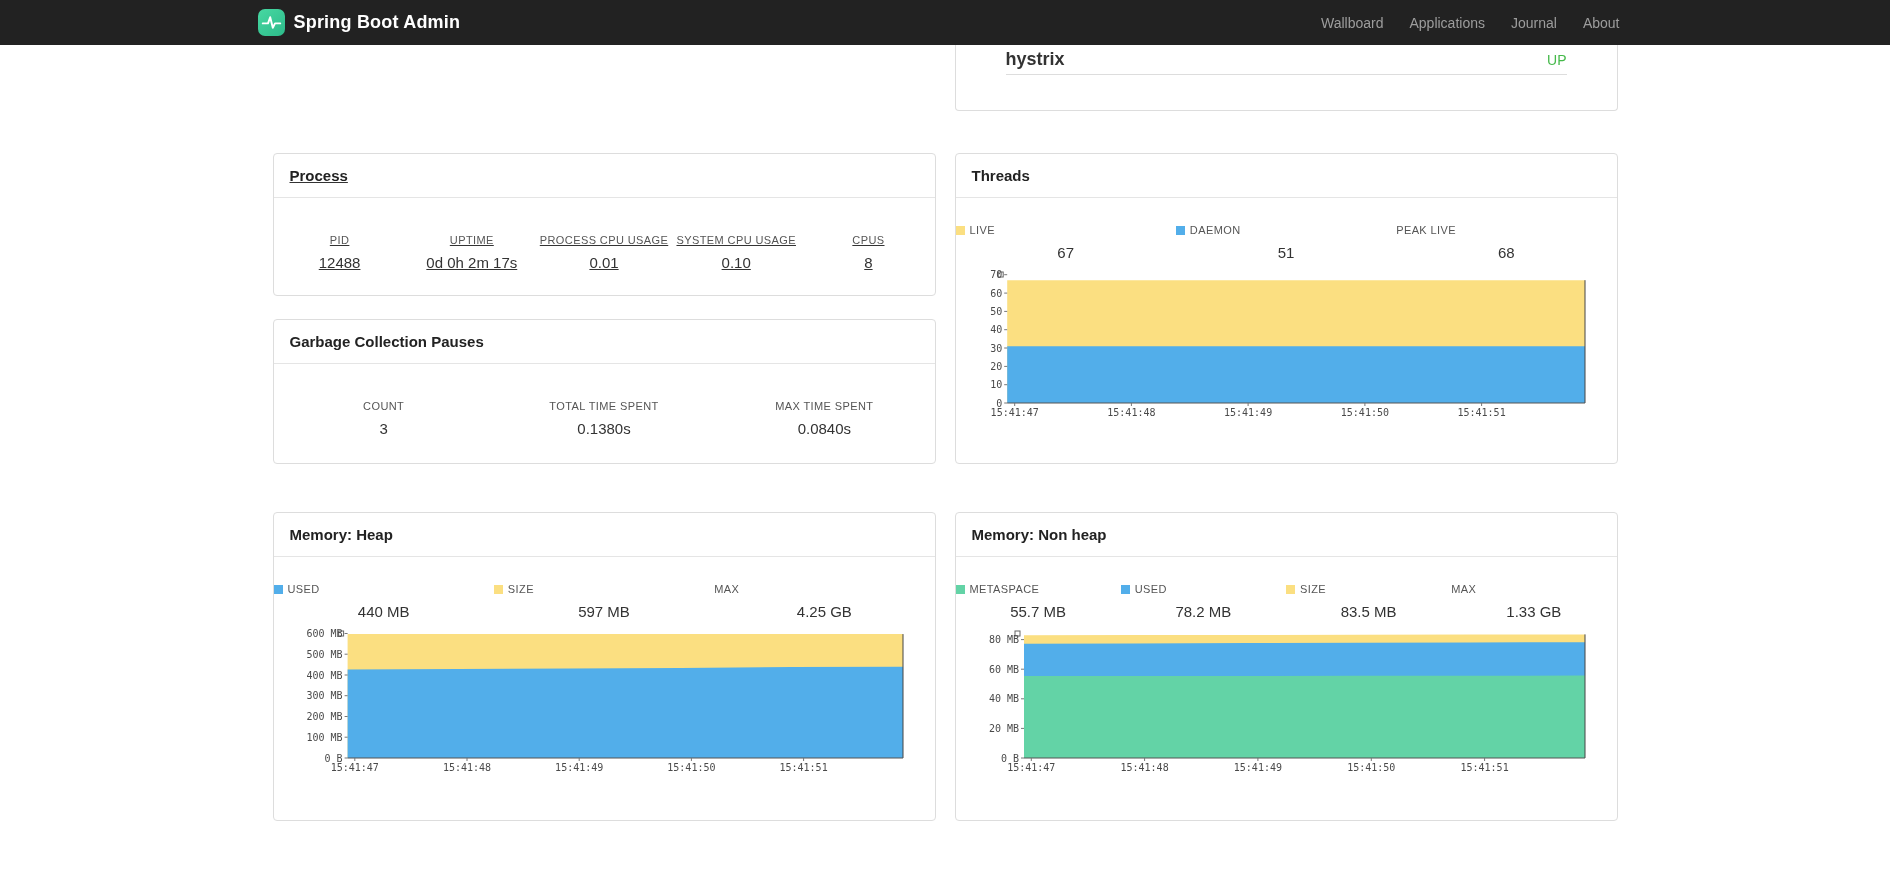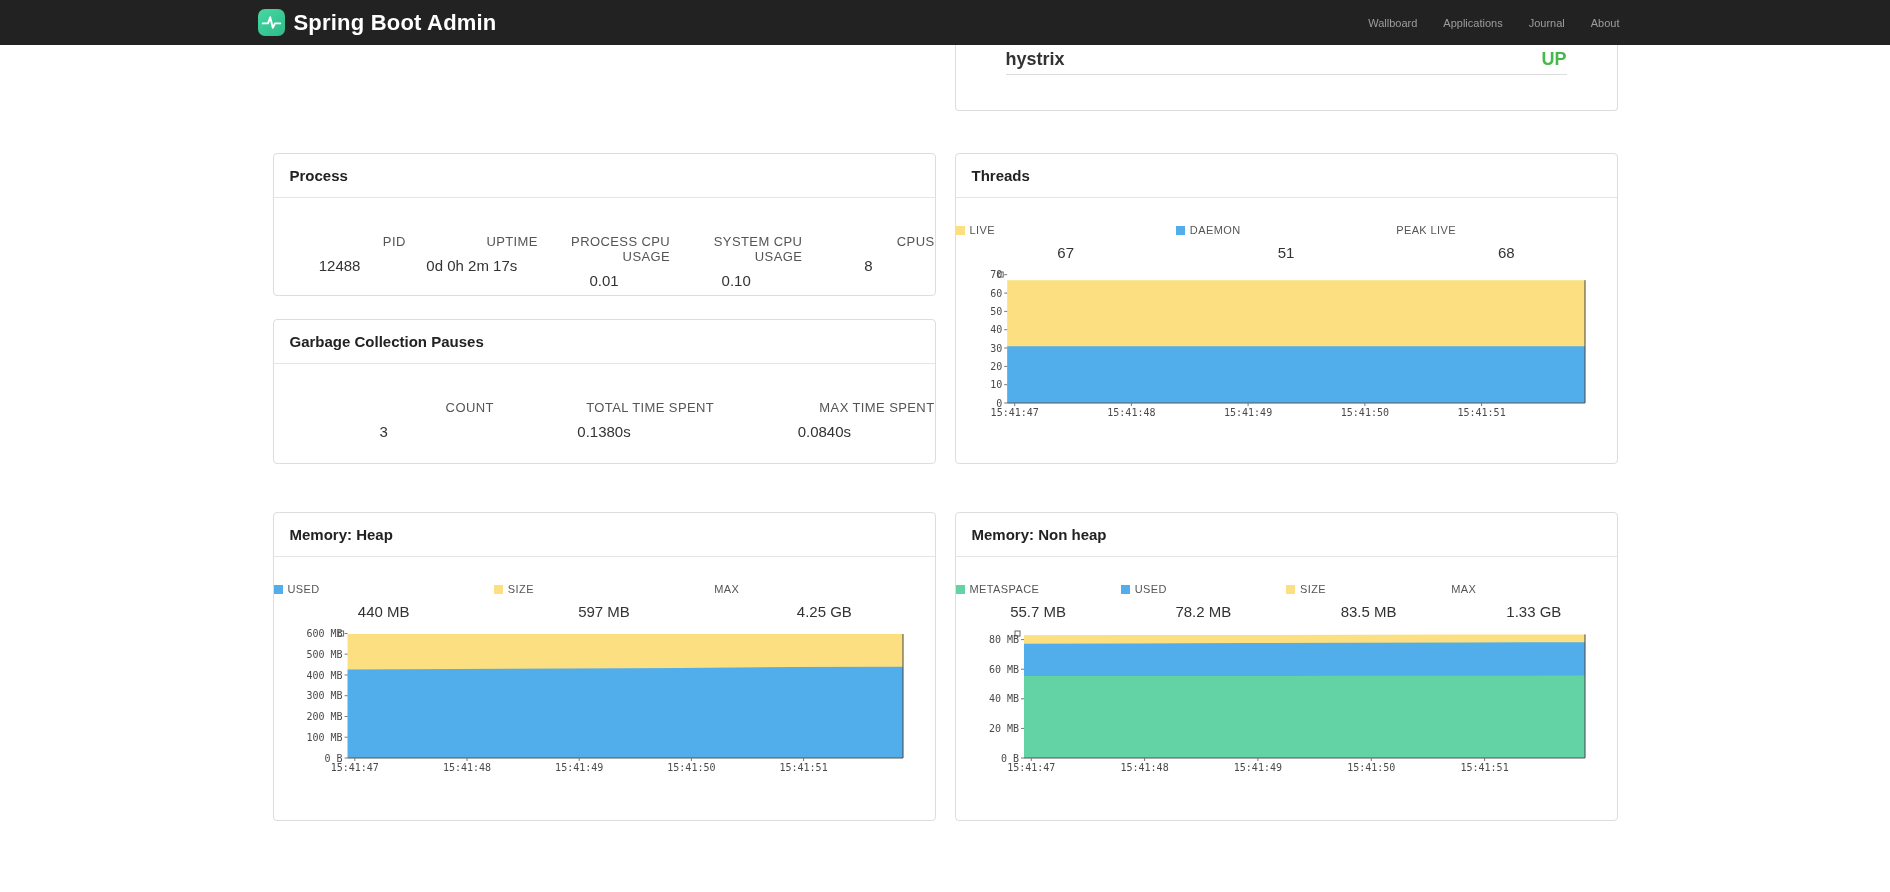--- a/index.html
+++ b/index.html
@@ -17,60 +17,60 @@
     width: 1375px; margin: 0 auto; height: 100%;
     display: flex; align-items: center;
   }
   .brand { display: flex; align-items: center; gap: 9px; text-decoration: none; cursor: pointer; }
   .logo {
     width: 27px; height: 27px; border-radius: 7px;
     background: linear-gradient(140deg, #47d8a2, #2dbb8a);
     display: flex; align-items: center; justify-content: center;
     flex: 0 0 auto;
   }
-  .brand-text { color: #fff; font-weight: bold; font-size: 22px; letter-spacing: .2px; }
+  .brand-text { color: #fff; font-weight: bold; font-size: 18px; letter-spacing: .2px; }
   .nav-links { margin-left: auto; display: flex; align-items: center; }
   .nav-links a {
-    color: #9d9d9d; font-size: 11px; padding: 0 13px;
+    color: #9d9d9d; font-size: 14px; padding: 0 13px;
     text-decoration: none; cursor: pointer;
   }
 
   
   .container { width: 1345px; margin: 0 auto; display: flex; gap: 19px; }
   .col { width: 663px; display: flex; flex-direction: column; }
   .spacer-top { height: 108px; }
 
   .card { background: #fff; border: 1px solid #ddd; border-radius: 4px; }
   .card-header {
     font-size: 15px; font-weight: bold; color: #222;
     padding: 13px 16px; border-bottom: 1px solid #e5e5e5;
   }
 
-  .process-card { height: 143px; margin-bottom: 23px; }
+  .process-card { height: 143px; margin-bottom: 23px; text-decoration: underline; }
   .gc-card      { height: 145px; margin-bottom: 48px; }
   .heap-card    { height: 309px; }
   .hystrix-card {
     height: 66px; margin-bottom: 42px; padding: 0 50px;
     border-top: none; border-radius: 0 0 4px 4px;
   }
   .threads-card { height: 311px; margin-bottom: 48px; }
   .nonheap-card { height: 309px; }
 
   
   .app-row {
     display: flex; justify-content: space-between; align-items: center;
     height: 30px; border-bottom: 1px solid #ddd; cursor: pointer;
   }
   .app-name   { font-size: 18px; font-weight: bold; color: #333; }
-  .app-status { font-size: 18px; font-weight: bold; }
+  .app-status { font-size: 14px; font-weight: normal; }
 
   
   .stats { display: flex; padding-top: 36px; }
   .stat  { flex: 1; text-align: center; }
-  .stat-label { font-size: 13px; color: #555; letter-spacing: .4px; text-align: right; }
+  .stat-label { font-size: 11px; color: #555; letter-spacing: .4px; }
   .stat-value { font-size: 15px; color: #333; margin-top: 8px; text-align: center; }
 
   
   .legend-row  { display: flex; padding-top: 26px; }
   .legend-item { flex: 1; text-align: center; }
   .legend-label {
     font-size: 11px; color: #555; letter-spacing: .4px;
     display: flex; align-items: center; gap: 5px;
   }
   .swatch { width: 9px; height: 9px; display: inline-block; flex: 0 0 auto; }

